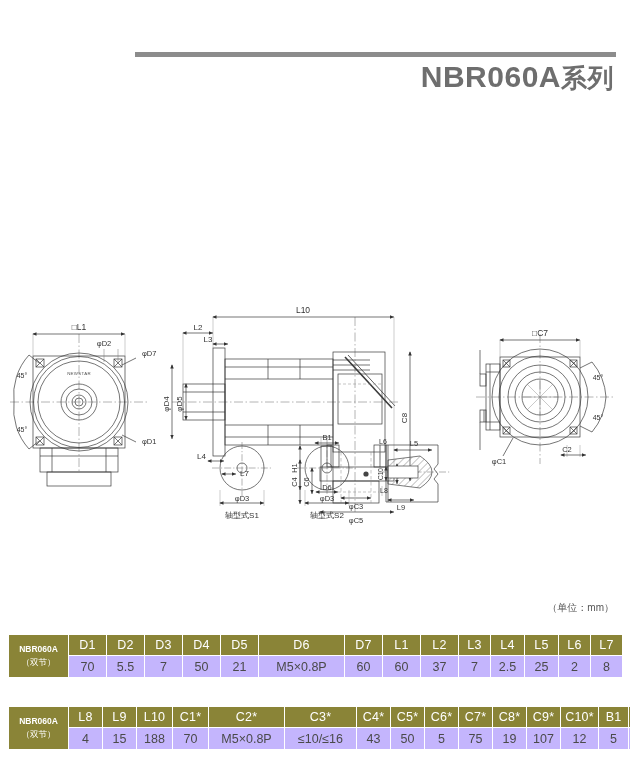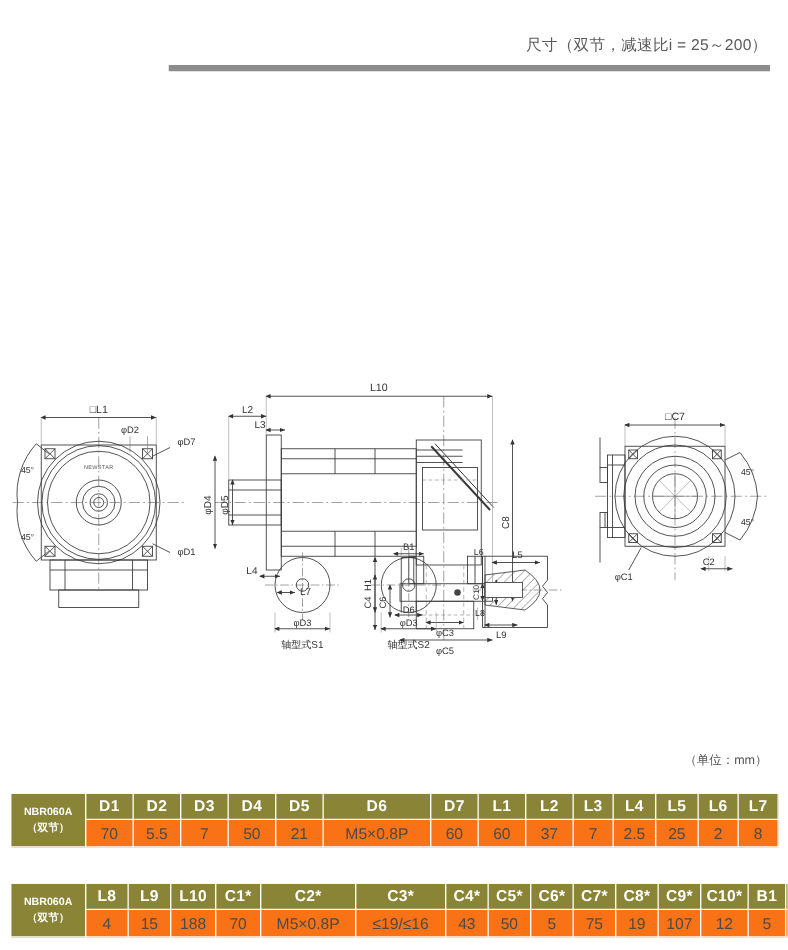--- a/index.html
+++ b/index.html
@@ -53,46 +53,48 @@
   table.spec td, table.spec th {
     border:1px solid #ffffff;
     text-align:center;
     vertical-align:middle;
     padding:0;
     font-size:12.5px;
   }
   table.spec th {
     background:#8a8437;
     color:#ffffff;
-    font-weight:bold;
+    font-weight:normal;
     height:21px;
     letter-spacing:.2px;
   }
   table.spec td.val {
-    background:#f97316;
+    background:#c4b5fd;
     color:#4a4a4a;
     height:22px;
     font-weight:normal;
   }
   table.spec td.rowhead {
     background:#8a8437;
     color:#ffffff;
     font-size:8.5px;
     line-height:1.55;
     font-weight:bold;
     padding:1px 0;
   }
-  table.spec td.rowhead .sub { font-weight:bold; font-size:8.5px; }
+  table.spec td.rowhead .sub { font-weight:normal; font-size:8.5px; }
 </style>
 </head>
 <body>
 
 <div class="header">
-  <div class="subtitle">尺寸（双节，减速比i = 25～200）</div>
   <div class="rule"></div>
+  <div class="title">
+    <span>NBR060A</span><span class="cn">系列</span>
+  </div>
 </div>
 
 <div class="drawing">
 <svg width="630" height="480" viewBox="0 0 630 480" xmlns="http://www.w3.org/2000/svg">
   <defs>
     <pattern id="hatch" width="5" height="5" patternUnits="userSpaceOnUse" patternTransform="rotate(45)">
       <line x1="0" y1="0" x2="0" y2="5" stroke="#555" stroke-width="0.7"></line>
     </pattern>
     <marker id="ar" markerWidth="7" markerHeight="7" refX="6" refY="2.5" orient="auto">
       <path d="M0,0 L6,2.5 L0,5 z" fill="#333"></path>
@@ -497,21 +499,21 @@
           <th>C10*</th>
           <th>B1</th>
           <th>H1</th>
         </tr>
       <tr>
           <td class="val">4</td>
           <td class="val">15</td>
           <td class="val">188</td>
           <td class="val">70</td>
           <td class="val">M5×0.8P</td>
-          <td class="val">≤19/≤16</td>
+          <td class="val">≤10/≤16</td>
           <td class="val">43</td>
           <td class="val">50</td>
           <td class="val">5</td>
           <td class="val">75</td>
           <td class="val">19</td>
           <td class="val">107</td>
           <td class="val">12</td>
           <td class="val">5</td>
           <td class="val">18</td>
         </tr>

